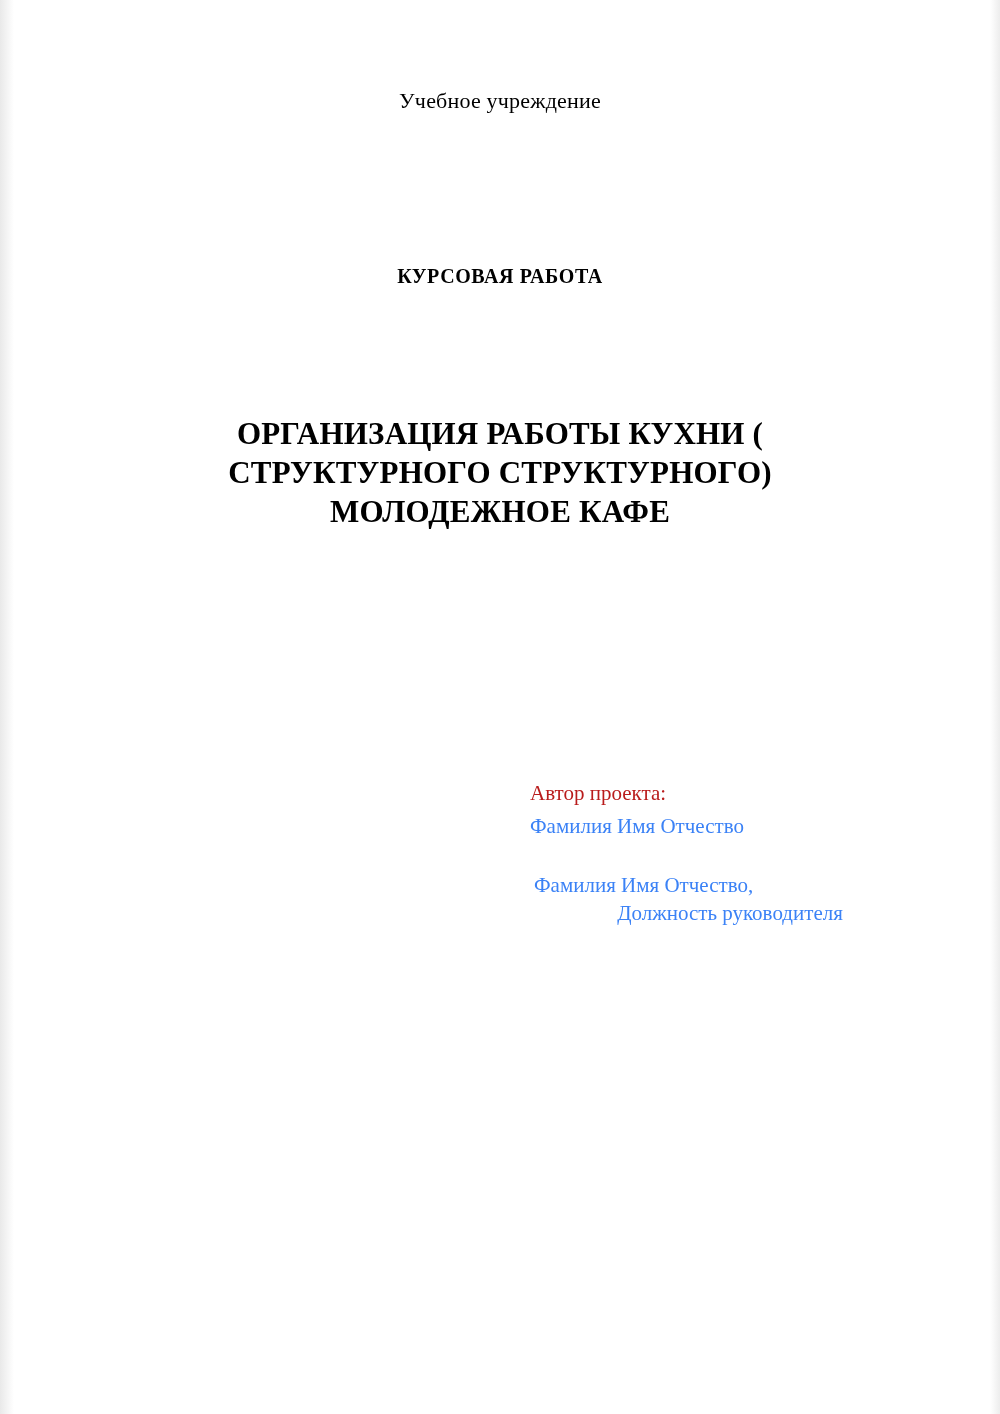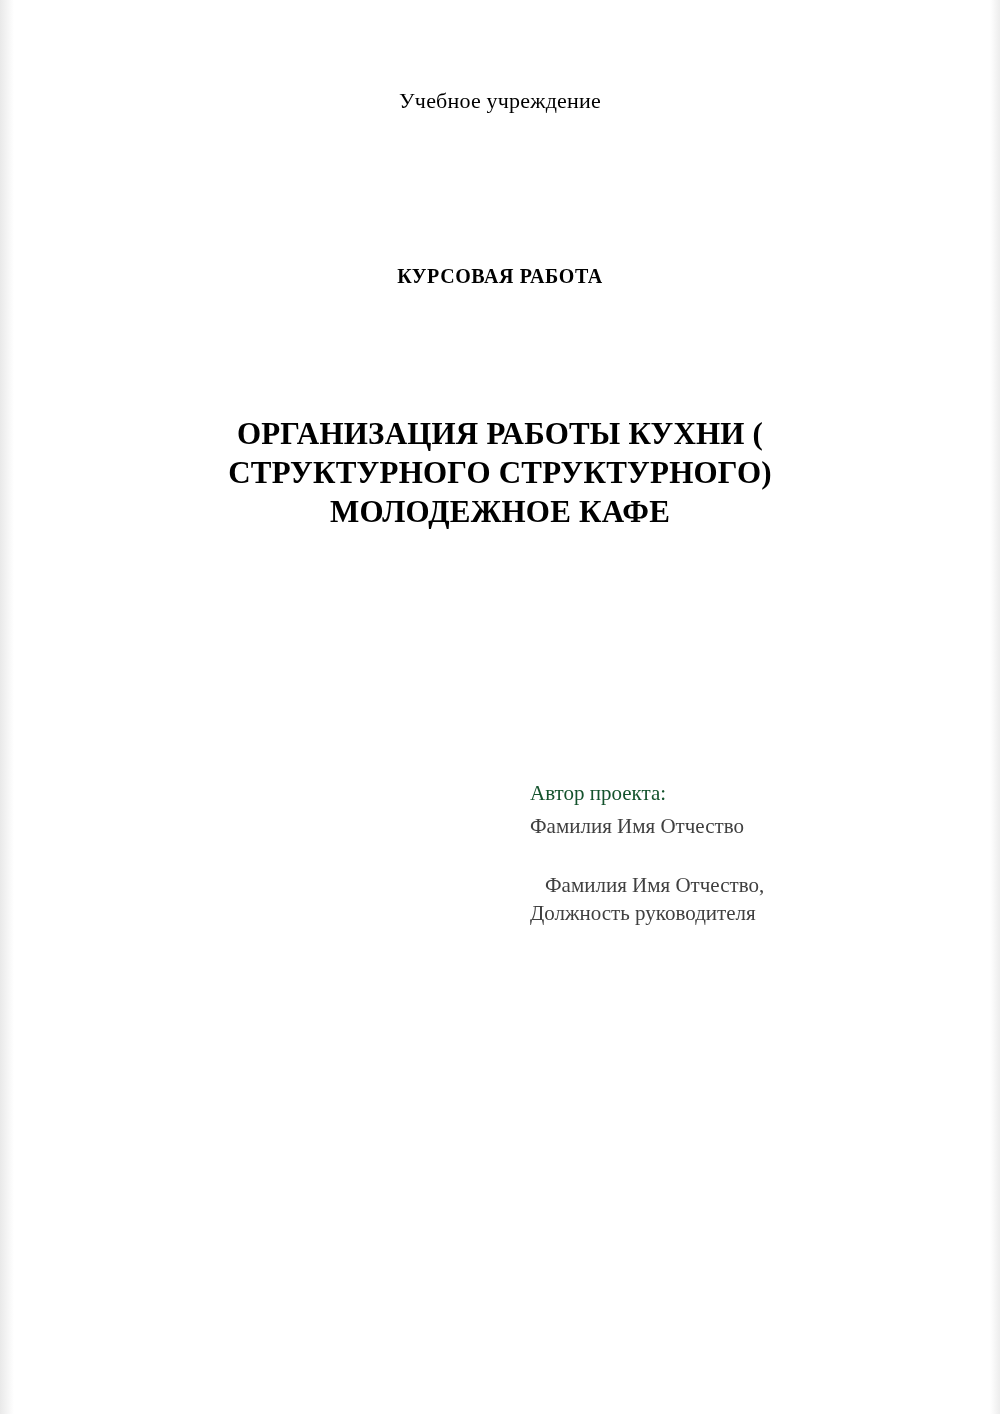--- a/index.html
+++ b/index.html
@@ -74,32 +74,33 @@
 
   .credits {
     position: absolute;
     top: 783px;
     left: 530px;
     width: 400px;
     font-size: 21px;
     line-height: 1.0;
   }
   .credits .role {
-    color: #14532d;
+    color: #b91c1c;
     margin: 0 0 12px 0;
   }
   .credits .person {
-    color: #404040;
+    color: #3b82f6;
     margin: 0 0 38px 0;
   }
   .credits .person.tight {
-    margin: 0 0 7px 15px;
+    margin: 0 0 7px 4px;
   }
   .credits .person.last {
     margin: 0;
+    text-align: center;
   }
 
   .footer-place {
     position: absolute;
     bottom: 78px;
     left: 0;
     width: 100%;
     text-align: center;
     font-size: 22px;
   }

